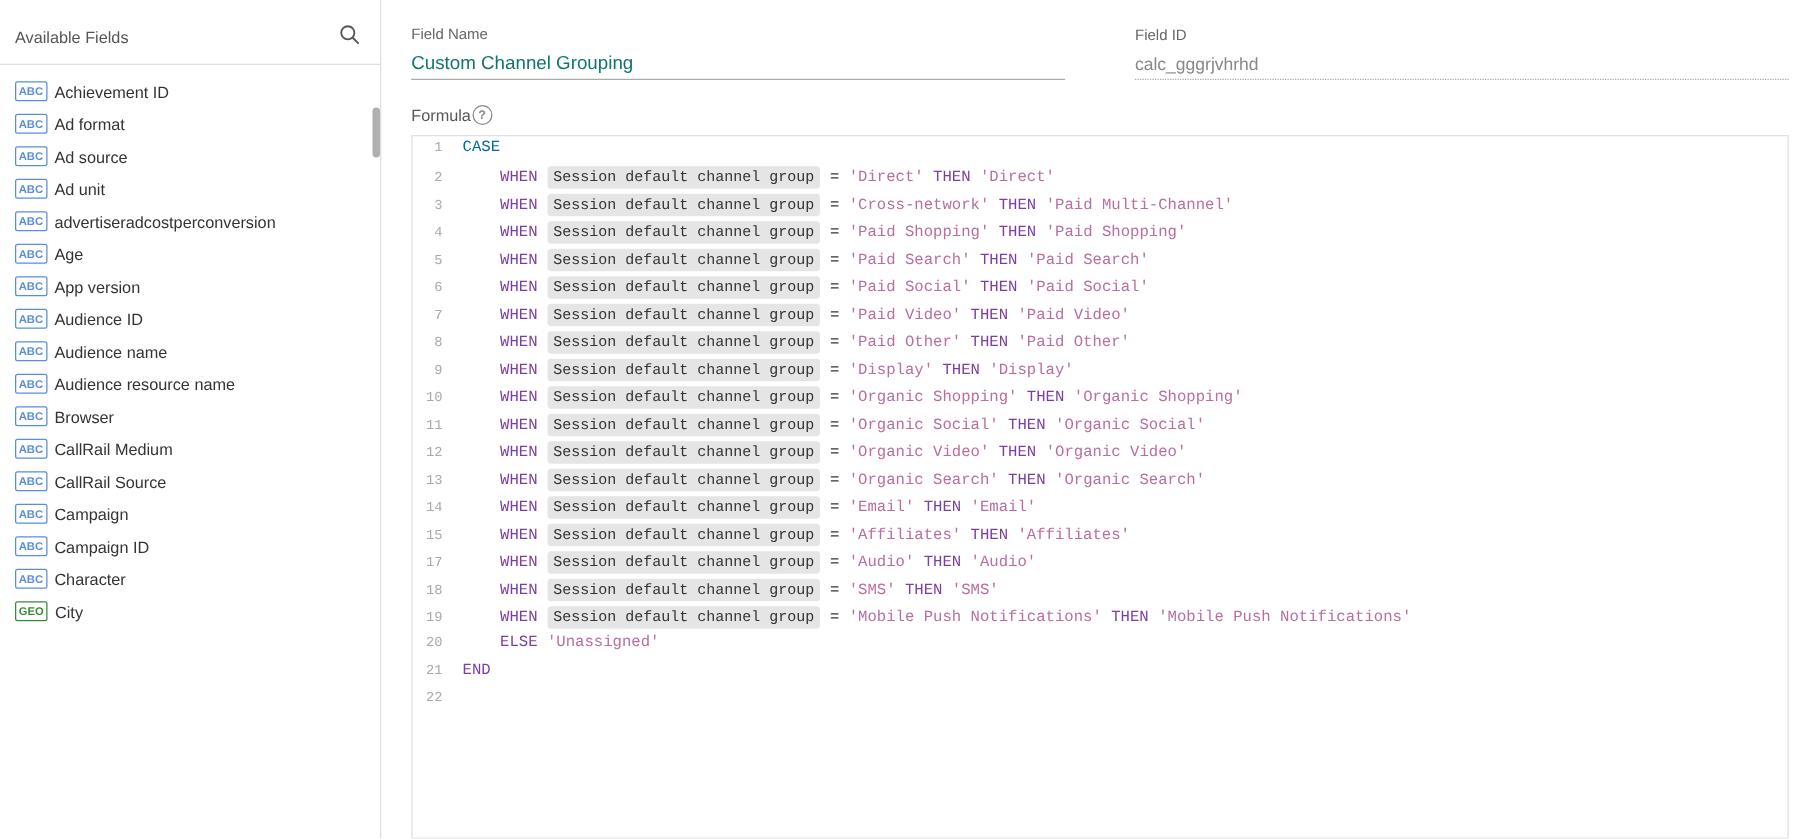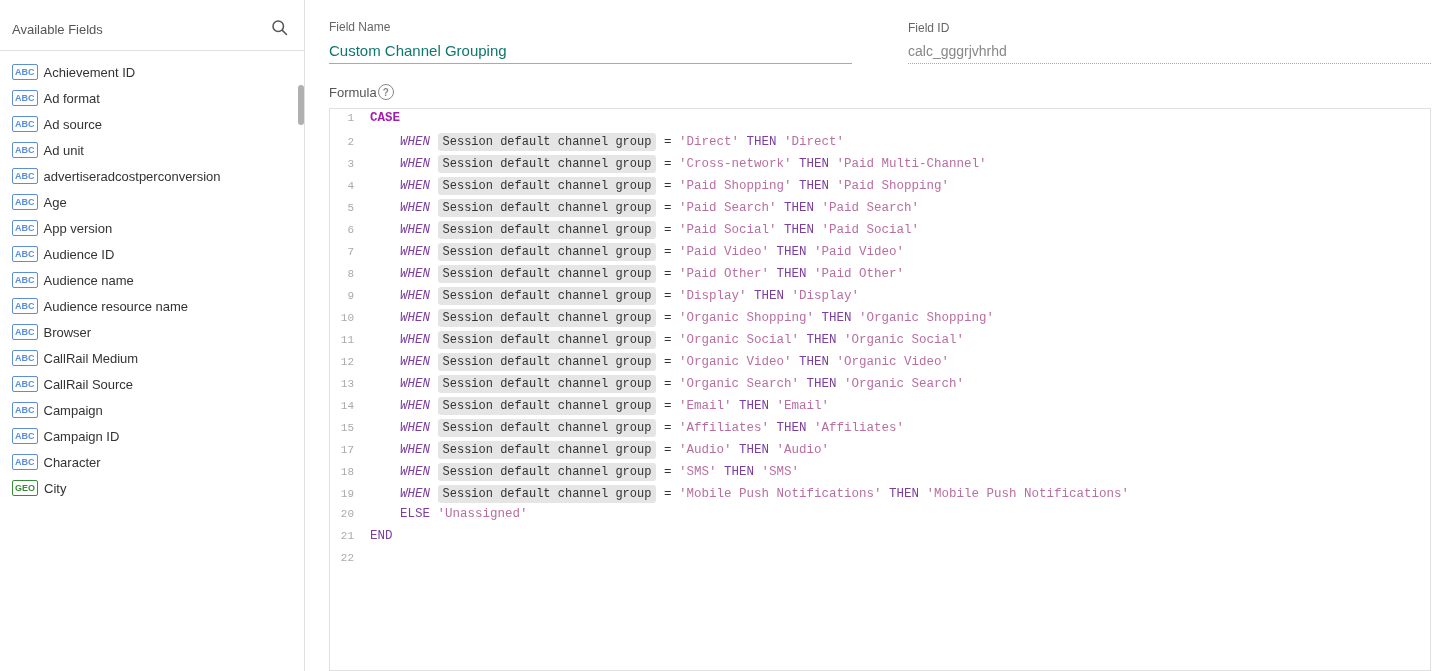--- a/index.html
+++ b/index.html
@@ -169,22 +169,22 @@
       user-select: none;
       font-size: 11px;
       padding-top: 2px;
     }
     .line-content {
       flex: 1;
       padding: 1px 4px;
       white-space: pre;
       color: #333;
     }
-    .kw-case { color: #a21caf; font-weight: 700; }
-    .kw-when { color: #7b3f9e; font-weight: 500; font-style: italic; }
+    .kw-case { color: #0369a1; font-weight: 400; }
+    .kw-when { color: #7b3f9e; font-weight: 500; }
     .kw-then { color: #7b3f9e; font-weight: 500; }
     .kw-else { color: #7b3f9e; font-weight: 500; }
     .kw-end  { color: #7b3f9e; font-weight: 500; }
     .str-val { color: #b86fa0; }
     .op-eq   { color: #333; }
     .chip {
       display: inline-block;
       background: #e5e5e5;
       color: #333;
       border-radius: 3px;

